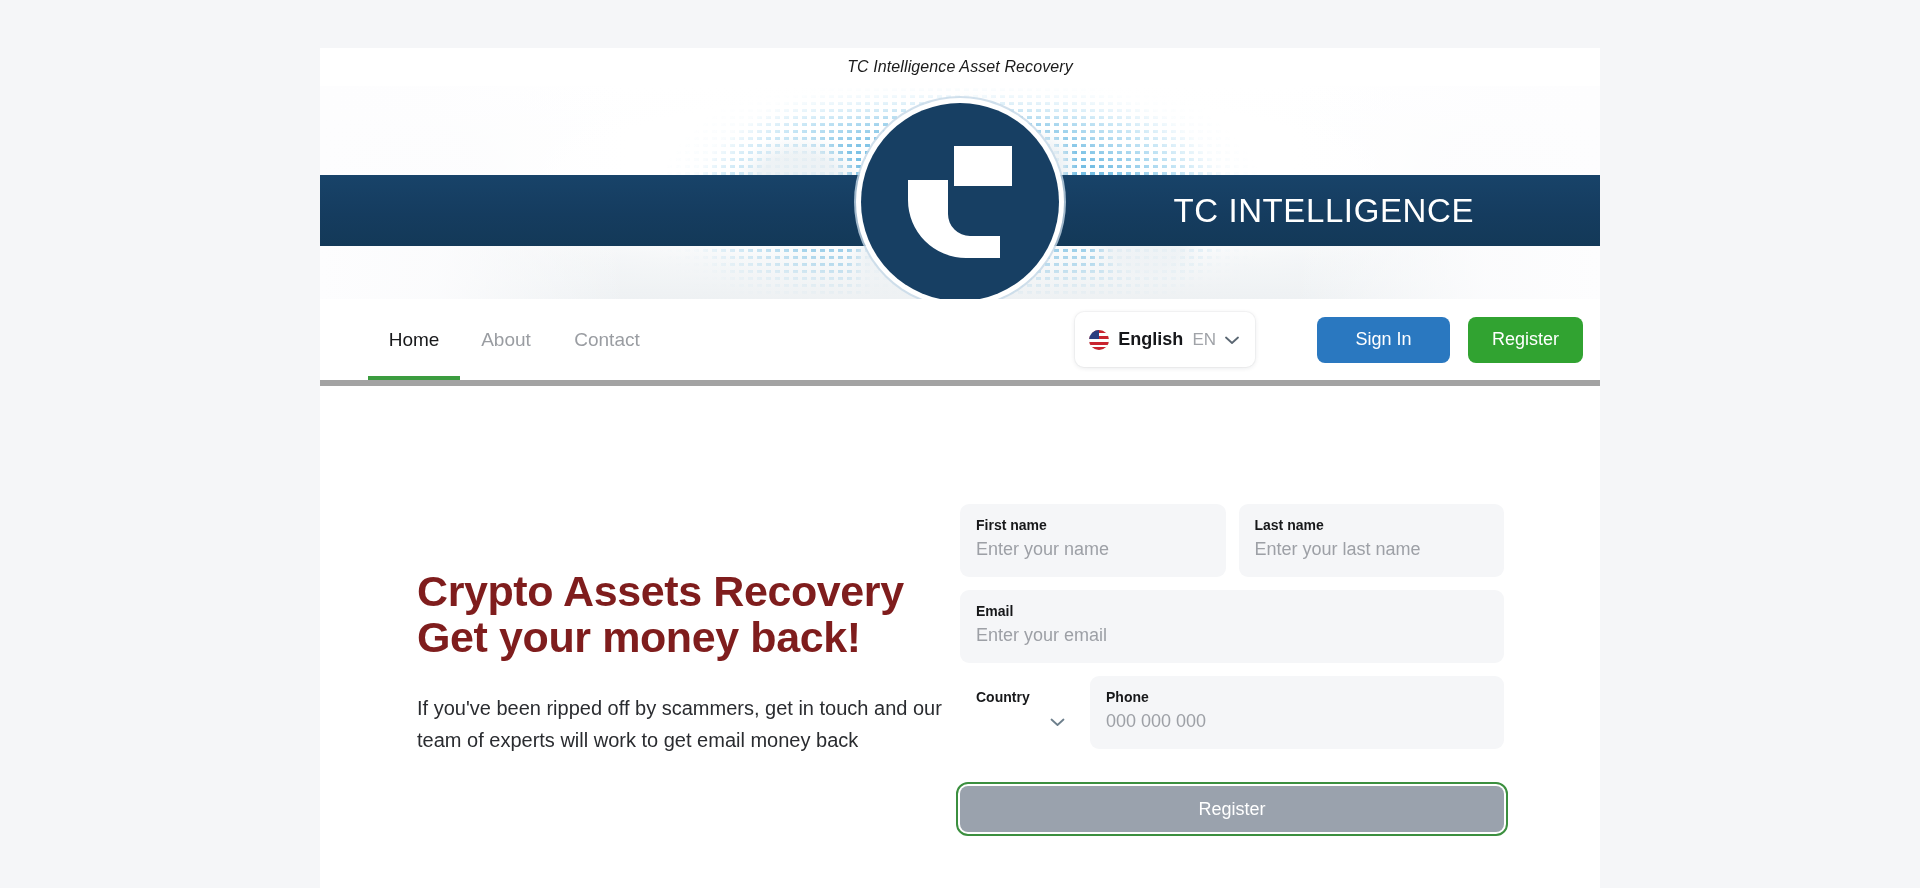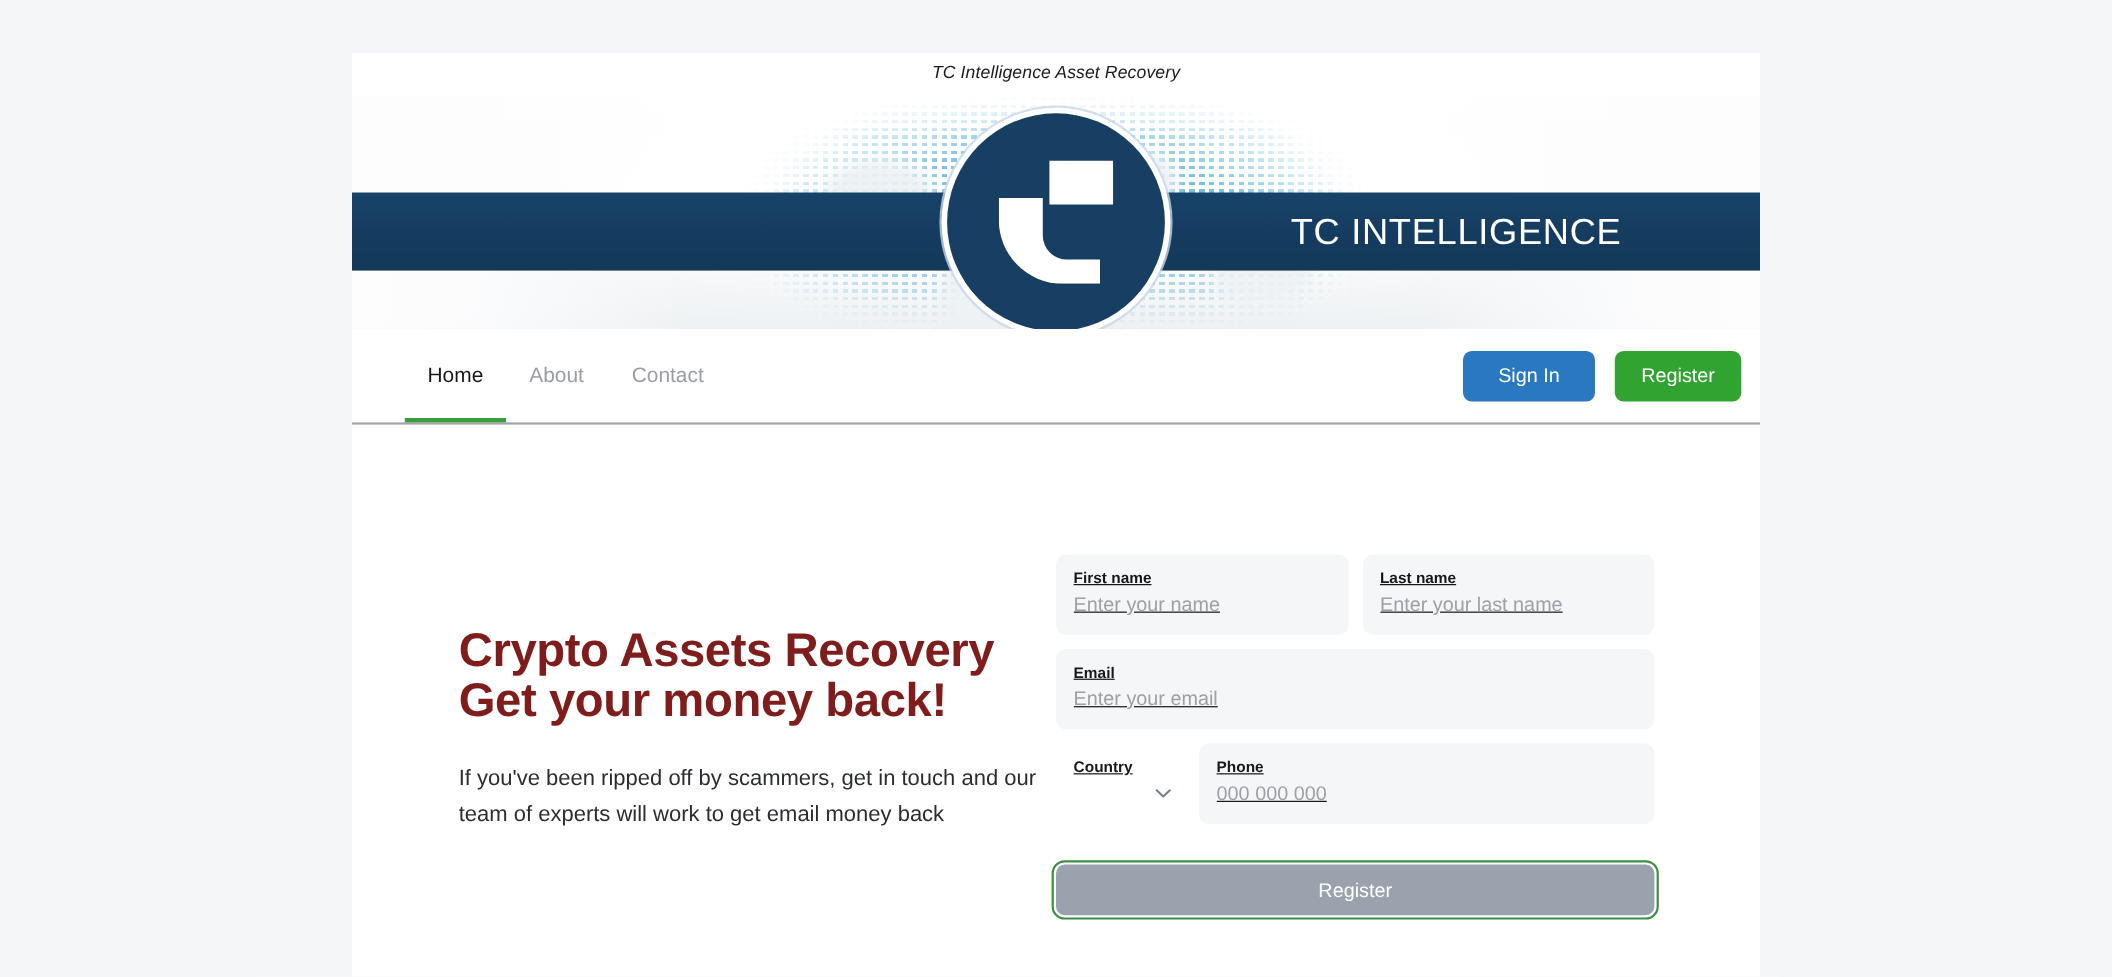--- a/index.html
+++ b/index.html
@@ -145,21 +145,21 @@
   }
   .logo-mark svg { position: absolute; left: 50%; top: 50%; transform: translate(-50%,-50%); }
 
   
   .nav {
     position: relative;
     height: 87px;
     background: #ffffff;
     display: flex;
     align-items: center;
-    border-bottom: 2px solid #a3a3a3;
+    border-bottom: 6px solid #a3a3a3;
   }
   .nav-tabs {
     display: flex;
     align-items: flex-end;
     height: 100%;
     padding-left: 0;
   }
   .tab {
     position: relative;
     height: 100%;
@@ -230,21 +230,21 @@
     border-radius: 8px;
     font-size: 18px;
     color: #ffffff;
     cursor: pointer;
     font-family: inherit;
     height: 46px;
     display: flex;
     align-items: center;
     justify-content: center;
   }
-  .btn-signin   { width: 120px; background: #2a78c0; }
+  .btn-signin   { width: 133px; background: #2a78c0; margin-left: 44px; }
   .btn-register { width: 115px; background: #31a331; }
 
   
   .hero {
     display: flex;
     padding: 96px 0 0 0;
     height: 502px;
   }
 
   .hero-left {
@@ -265,21 +265,20 @@
     font-size: 20px;
     line-height: 1.62;
     color: #2a2c30;
     max-width: 545px;
   }
 
   .hero-right {
     flex: 1;
     padding-right: 96px;
     padding-top: 22px;
-    text-decoration: underline;
   }
 
   .form-row { display: flex; gap: 13px; margin-bottom: 13px; }
 
   .field {
     background: #f5f6f8;
     border-radius: 9px;
     padding: 13px 16px 15px 16px;
     min-height: 73px;
   }
@@ -365,20 +364,33 @@
 
     <div class="nav">
       <div class="nav-left-pad"></div>
       <div class="nav-tabs">
         <div class="tab home active">Home</div>
         <div class="tab about">About</div>
         <div class="tab contact">Contact</div>
       </div>
 
       <div class="nav-right">
+        <div class="lang-select">
+          <span class="flag-icon">
+            <span class="stripes"></span>
+              <span class="canton"></span>
+          </span>
+          <span class="lang-name">English</span>
+          <span class="lang-code">EN</span>
+          <span class="chev">
+            <svg width="14" height="9" viewBox="0 0 14 9" aria-hidden="true">
+              <path d="M1 1.5 L7 7 L13 1.5" fill="none" stroke="#5a6672" stroke-width="1.8" stroke-linecap="round" stroke-linejoin="round"></path>
+            </svg>
+          </span>
+        </div>
 
         <button class="btn btn-signin">Sign In</button>
         <button class="btn btn-register">Register</button>
       </div>
     </div>
 
     <div class="hero">
 
       <div class="hero-left">
         <h1 class="hero-title">Crypto Assets Recovery Get your money back!</h1>

